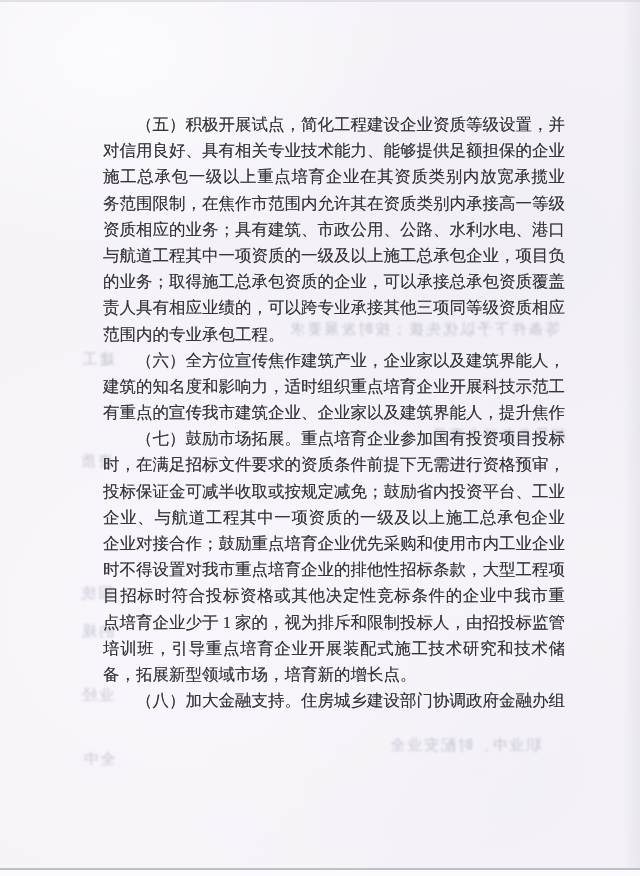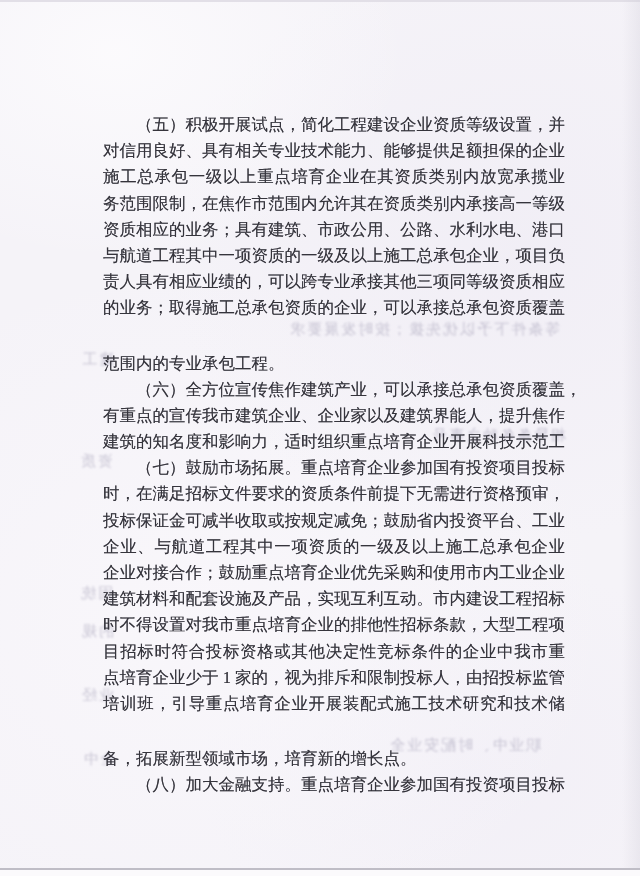--- a/index.html
+++ b/index.html
@@ -40,21 +40,20 @@
     text-align: justify;
     text-align-last: justify;
     white-space: nowrap;
     height: 26.2px;
     overflow: visible;
   }
   .line.first { text-indent: 2em; }
   .line.short {
     text-align-last: left;
     text-align: right;
-    margin-top: 29px;
   }
   
   .bleed-layer {
     position: absolute;
     inset: 0;
     pointer-events: none;
   }
   .bleed-fragment {
     position: absolute;
     color: #a19db4;
@@ -107,43 +106,42 @@
       <span class="bleed-fragment" style="left: 81px; top: 750px;">全中</span>
     </div>
   <div class="text-block">
       <div class="paragraph">
         <div class="line first">（五）积极开展试点，简化工程建设企业资质等级设置，并</div>
         <div class="line">对信用良好、具有相关专业技术能力、能够提供足额担保的企业</div>
         <div class="line">施工总承包一级以上重点培育企业在其资质类别内放宽承揽业</div>
         <div class="line">务范围限制，在焦作市范围内允许其在资质类别内承接高一等级</div>
         <div class="line">资质相应的业务；具有建筑、市政公用、公路、水利水电、港口</div>
         <div class="line">与航道工程其中一项资质的一级及以上施工总承包企业，项目负</div>
+        <div class="line">的业务；取得施工总承包资质的企业，可以承接总承包资质覆盖</div>
         <div class="line">责人具有相应业绩的，可以跨专业承接其他三项同等级资质相应</div>
-        <div class="line">的业务；取得施工总承包资质的企业，可以承接总承包资质覆盖</div>
         <div class="line short">范围内的专业承包工程。</div>
       </div>
       <div class="paragraph">
-        <div class="line first">（六）全方位宣传焦作建筑产业，可以承接总承包资质覆盖，</div>
+        <div class="line first">（六）全方位宣传焦作建筑产业，企业家以及建筑界能人，</div>
+        <div class="line">建筑的知名度和影响力，适时组织重点培育企业开展科技示范工</div>
         <div class="line">有重点的宣传我市建筑企业、企业家以及建筑界能人，提升焦作</div>
-        <div class="line">建筑的知名度和影响力，适时组织重点培育企业开展科技示范工</div>
       </div>
       <div class="paragraph">
         <div class="line first">（七）鼓励市场拓展。重点培育企业参加国有投资项目投标</div>
         <div class="line">时，在满足招标文件要求的资质条件前提下无需进行资格预审，</div>
         <div class="line">投标保证金可减半收取或按规定减免；鼓励省内投资平台、工业</div>
         <div class="line">企业、与航道工程其中一项资质的一级及以上施工总承包企业</div>
         <div class="line">企业对接合作；鼓励重点培育企业优先采购和使用市内工业企业</div>
-        <div class="line">建筑材料和配套设施及产品，实现互利互动。市内建设工程招标</div>
         <div class="line">时不得设置对我市重点培育企业的排他性招标条款，大型工程项</div>
         <div class="line">目招标时符合投标资格或其他决定性竞标条件的企业中我市重</div>
         <div class="line">点培育企业少于 1 家的，视为排斥和限制投标人，由招投标监管</div>
         <div class="line">培训班，引导重点培育企业开展装配式施工技术研究和技术储</div>
         <div class="line short">备，拓展新型领域市场，培育新的增长点。</div>
       </div>
       <div class="paragraph">
-        <div class="line first">（八）加大金融支持。重点培育企业参加国有投资项目投标</div>
+        <div class="line first">（八）加大金融支持。住房城乡建设部门协调政府金融办组</div>
       </div>
     </div>
   <div class="edge-top"></div>
   <div class="edge-right-shade"></div>
   <div class="edge-bottom-line"></div>
   <div class="edge-bottom-strip"></div>
 </div>
 
 </body></html>

